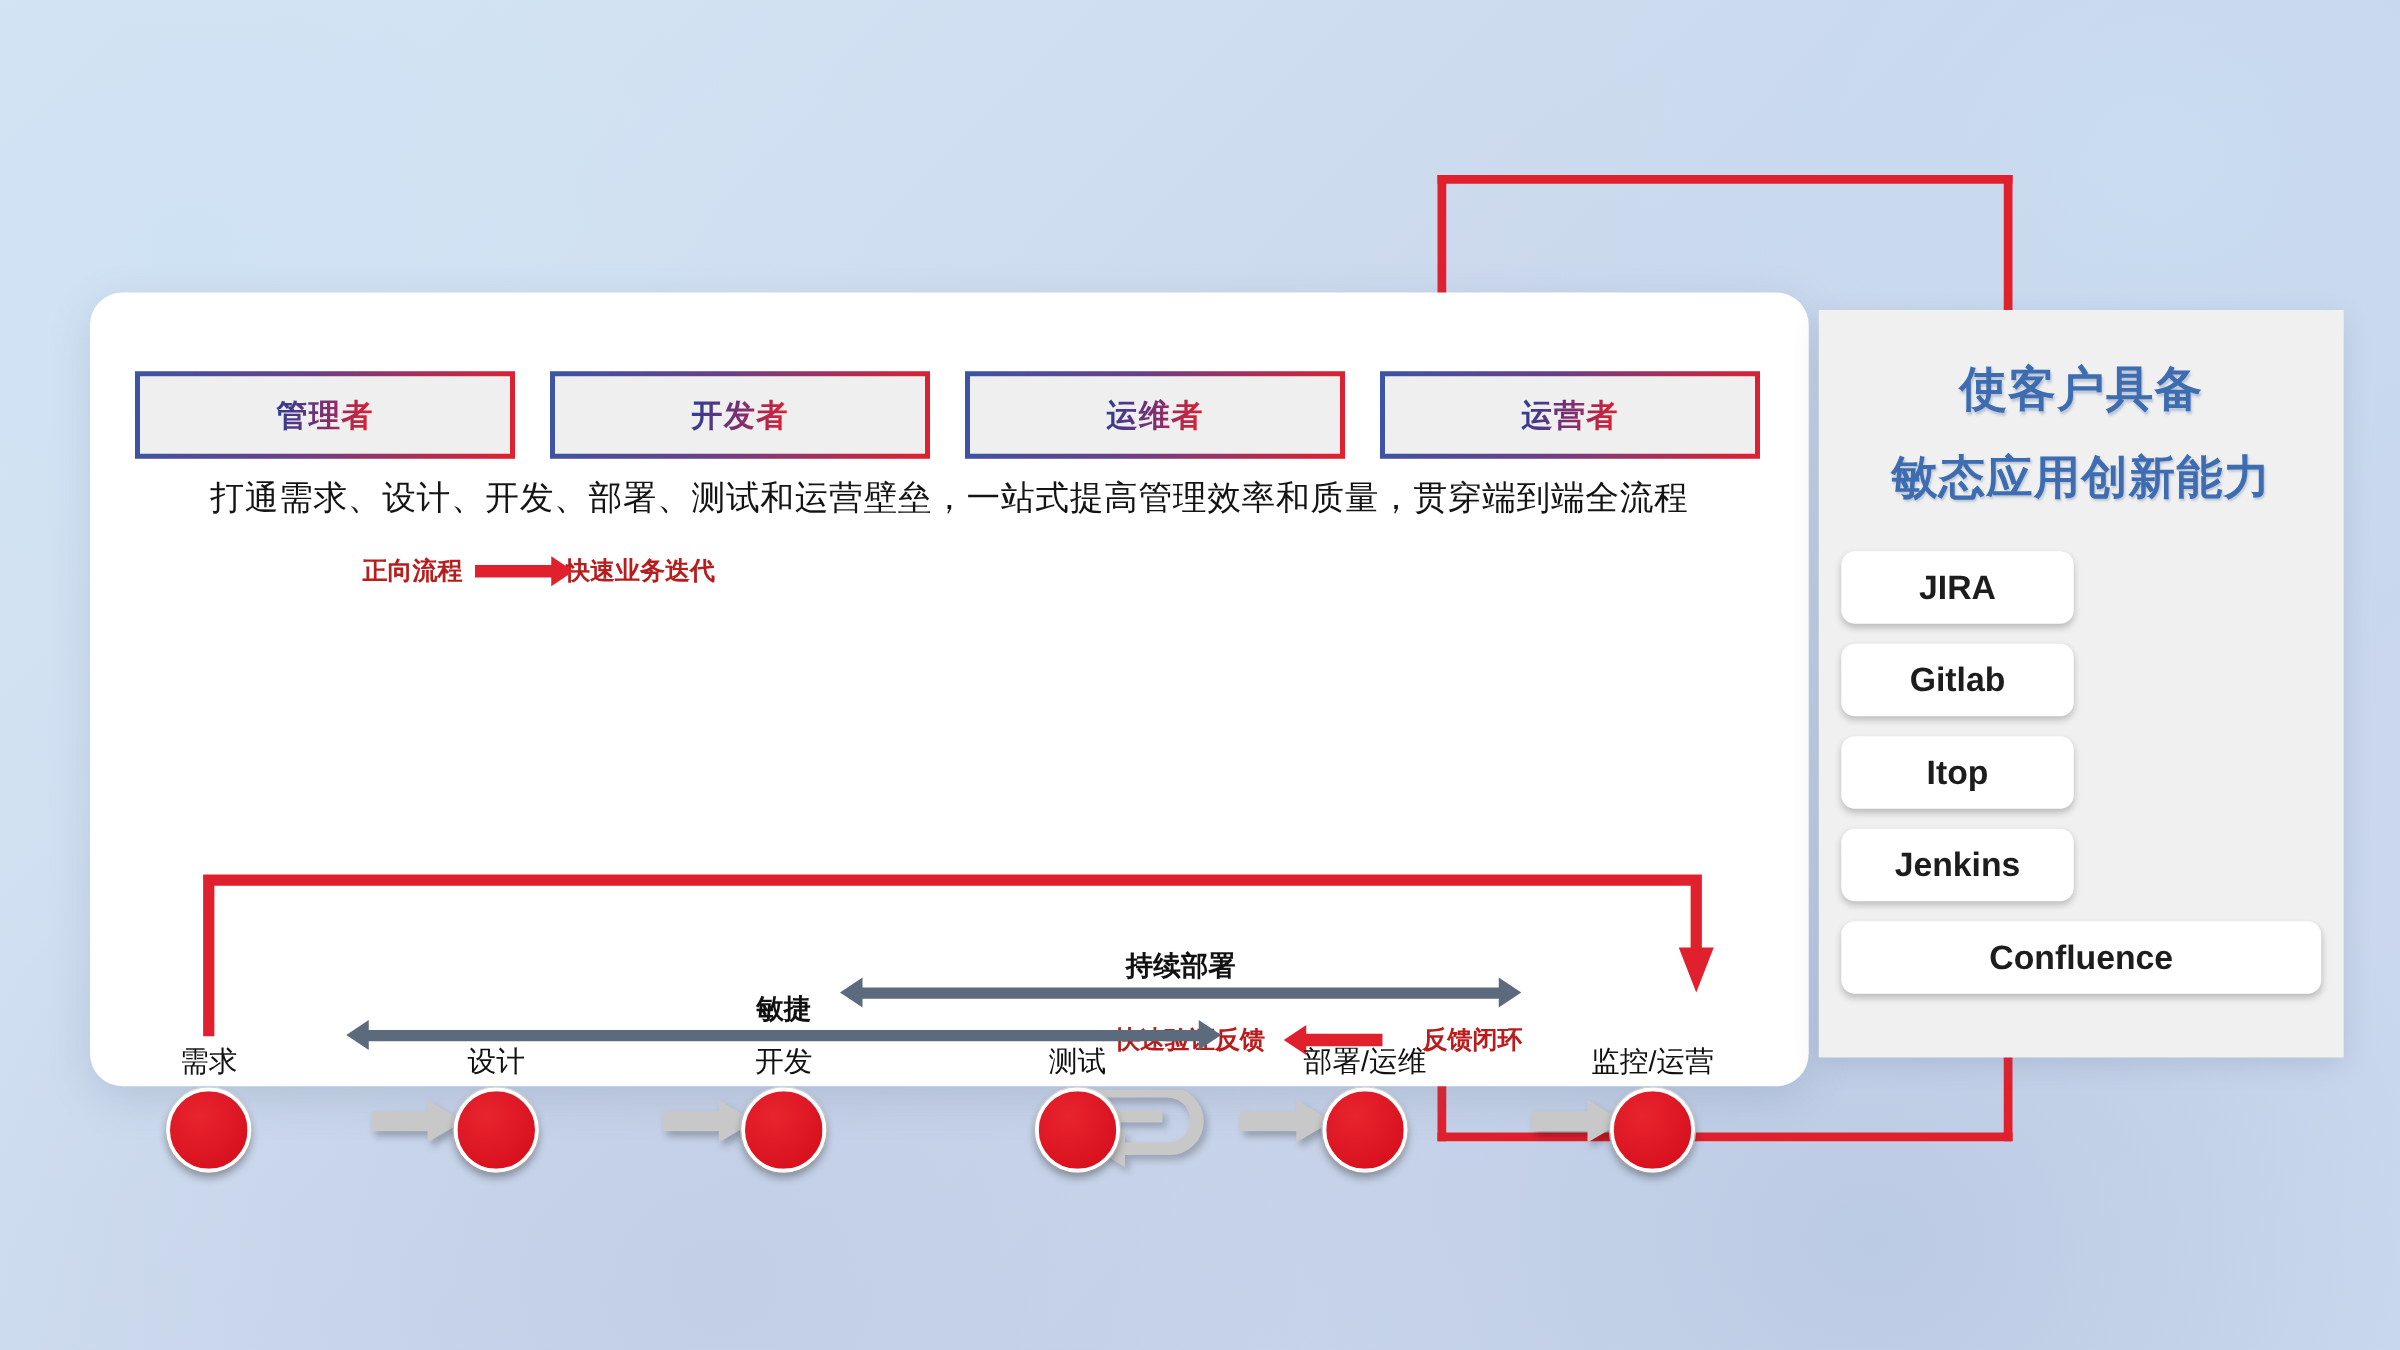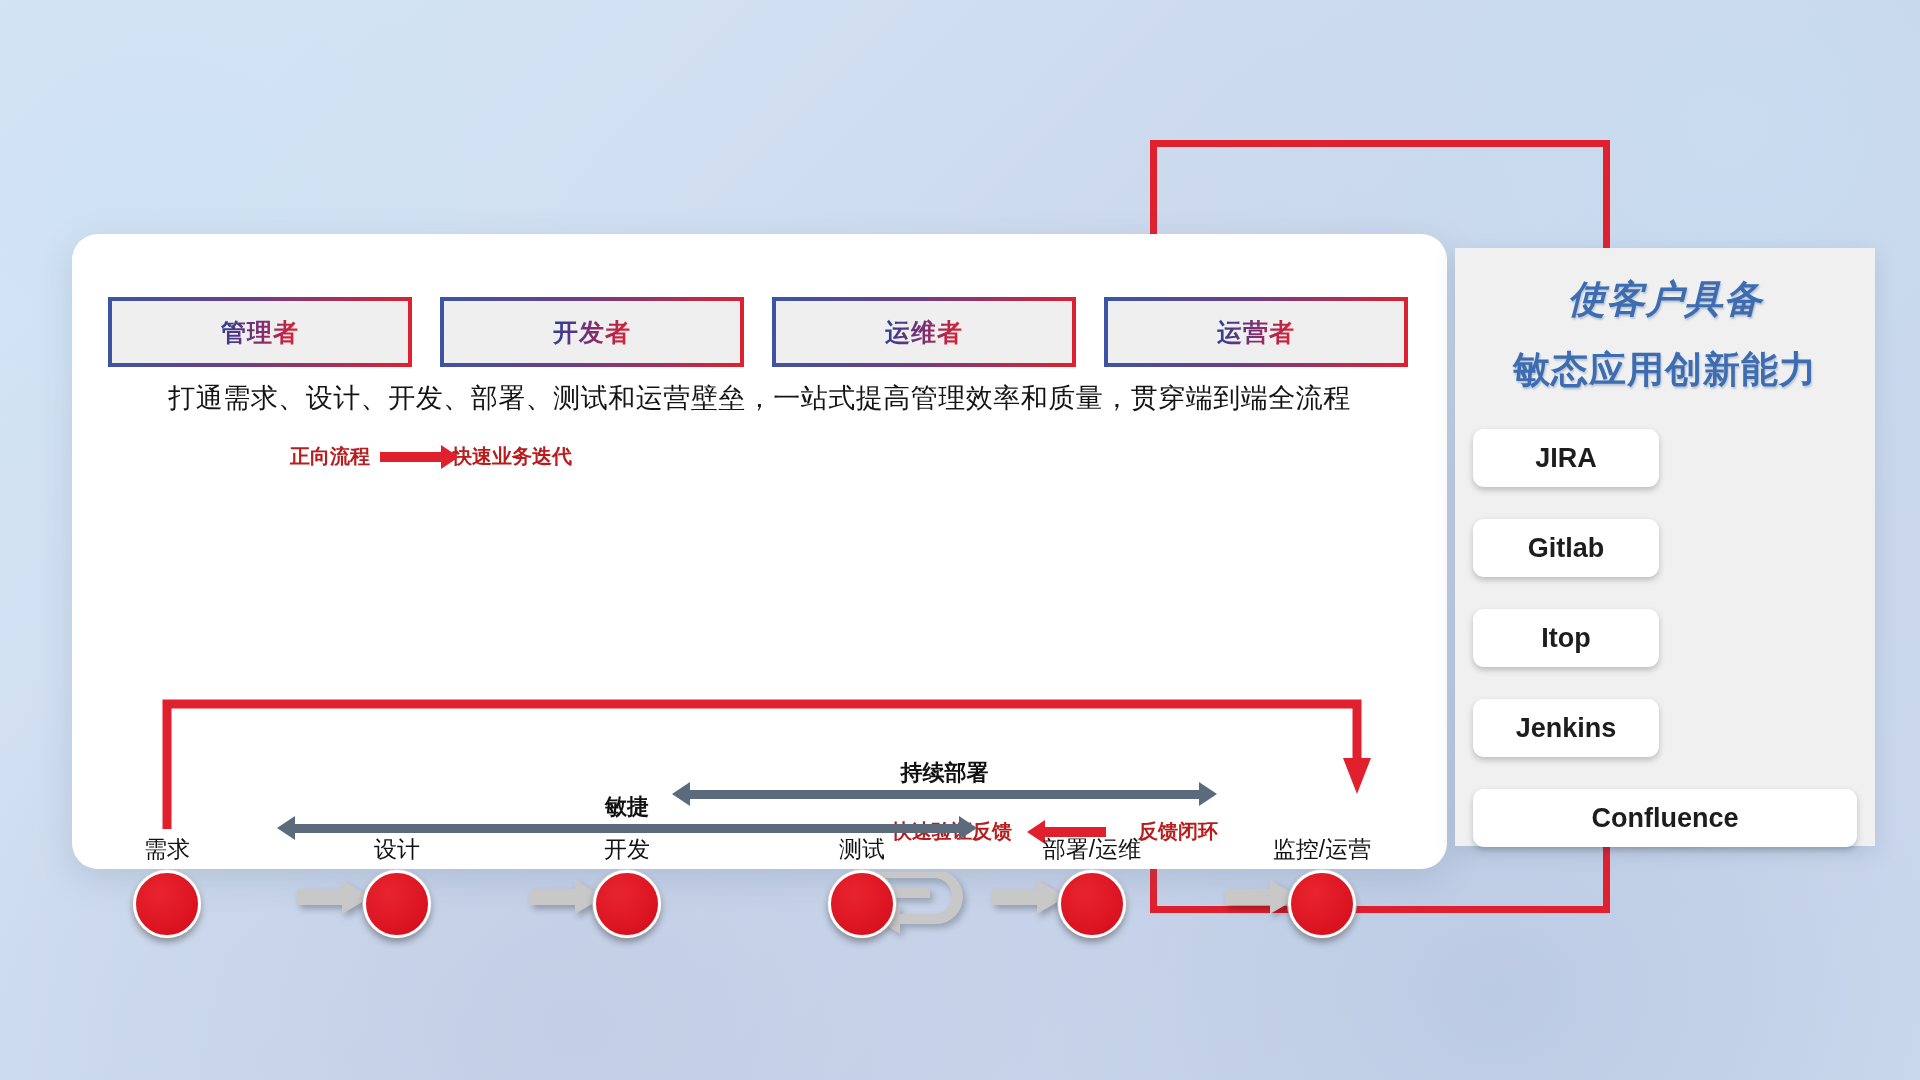--- a/index.html
+++ b/index.html
@@ -86,23 +86,23 @@
   #loop-back svg{filter:drop-shadow(3px 4px 3px rgba(0,0,0,.22));}
   
   #panel{
     position:absolute;left:1455px;top:248px;width:420px;height:598px;
     background:#f0f0f0;z-index:5;box-shadow:0 6px 20px rgba(80,100,130,.18);
   }
   .panel-title{
     text-align:center;font-size:38px;font-weight:bold;color:#3d6cb0;
     letter-spacing:1px;text-shadow:1px 2px 2px rgba(140,160,190,.55);
   }
-  #panel-title-1{margin-top:26px;font-style:italic;}
+  #panel-title-1{margin-top:38px;}
   #panel-title-2{margin-top:20px;font-size:37px;text-align:center;}
-  #chips{margin-top:34px;padding:0 18px;display:flex;flex-wrap:wrap;gap:32px;justify-content:space-between;}
+  #chips{margin-top:34px;padding:0 18px;display:flex;flex-wrap:wrap;gap:16px;justify-content:space-between;}
   .chip{
     height:58px;background:#fff;border-radius:11px;
     display:flex;align-items:center;justify-content:center;
     font-size:27px;font-weight:bold;color:#1d1d1d;
     box-shadow:0 3px 6px rgba(0,0,0,.22);
   }
   .chip.half{width:186px;}
   .chip.full{width:100%;}
 </style>
 </head>

